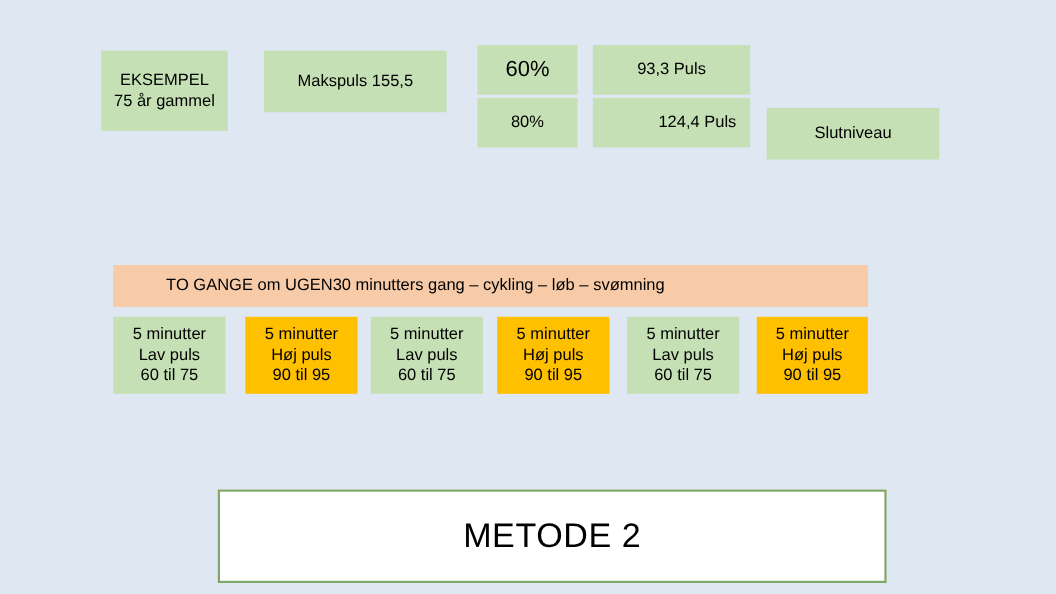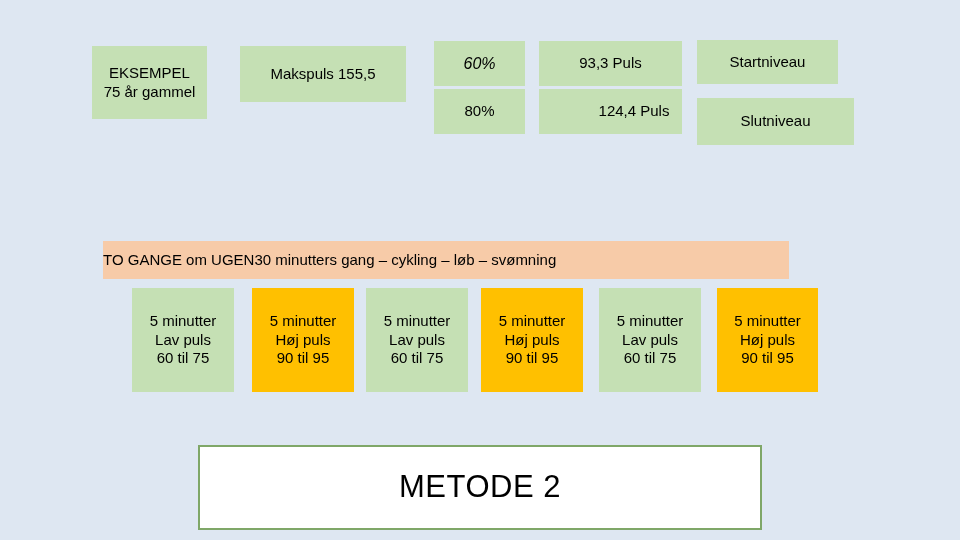--- a/index.html
+++ b/index.html
@@ -39,22 +39,21 @@
     left: 92px; top: 46px; width: 115px; height: 73px;
     font-size: 15px;
   }
   #box-makspuls {
     left: 240px; top: 46px; width: 166px; height: 56px;
     font-size: 15px;
     justify-content: center;
   }
   #box-pct-60 {
     left: 434px; top: 41px; width: 91px; height: 45px;
-    font-size: 16px;
-    font-style: italic;
+    font-size: 20px;
   }
   #box-pct-80 {
     left: 434px; top: 89px; width: 91px; height: 45px;
     font-size: 15px;
   }
   #box-puls-start {
     left: 539px; top: 41px; width: 143px; height: 45px;
     font-size: 15px;
   }
   #box-puls-slut {
@@ -73,47 +72,47 @@
 
   
   #band-weekly {
     left: 103px; top: 241px; width: 686px; height: 38px;
     flex-direction: row;
     align-items: center;
     justify-content: flex-start;
     font-size: 15px;
   }
   #band-weekly .band-left {
+    margin-left: 48px;
     white-space: nowrap;
   }
   #band-weekly .band-right {
     white-space: nowrap;
   }
 
   
   .interval {
     top: 288px;
-    height: 104px;
+    height: 70px;
     width: 102px;
     font-size: 15px;
-    margin-left: 29px;
   }
   .interval .l1 { display: block; }
   .interval .l2 { display: block; }
   .interval .l3 { display: block; }
   #interval-0 { left: 103px; }
   #interval-1 { left: 223px; }
   #interval-2 { left: 337px; }
   #interval-3 { left: 452px; }
   #interval-4 { left: 570px; }
   #interval-5 { left: 688px; width: 101px; }
 
   
   #box-metode {
-    left: 198px; top: 445px; width: 564px; height: 85px;
+    left: 198px; top: 445px; width: 608px; height: 85px;
     background: #ffffff;
     border: 2px solid #7fa768;
     font-size: 31px;
     letter-spacing: 0.5px;
   }
 </style>
 </head>
 <body>
 
 <div id="stage">
@@ -136,23 +135,20 @@
   </div>
 
   <div class="box green" id="box-puls-start">
     <span>93,3  Puls</span>
   </div>
 
   <div class="box green" id="box-puls-slut">
     <span>124,4 Puls</span>
   </div>
 
-  <div class="box green" id="box-startniveau">
-    <span>Startniveau</span>
-  </div>
 
   <div class="box green" id="box-slutniveau">
     <span>Slutniveau</span>
   </div>
 
   <div class="box peach" id="band-weekly">
     <span class="band-left">TO GANGE om UGEN</span>
     <span class="band-right">30 minutters gang – cykling – løb – svømning</span>
   </div>
 

